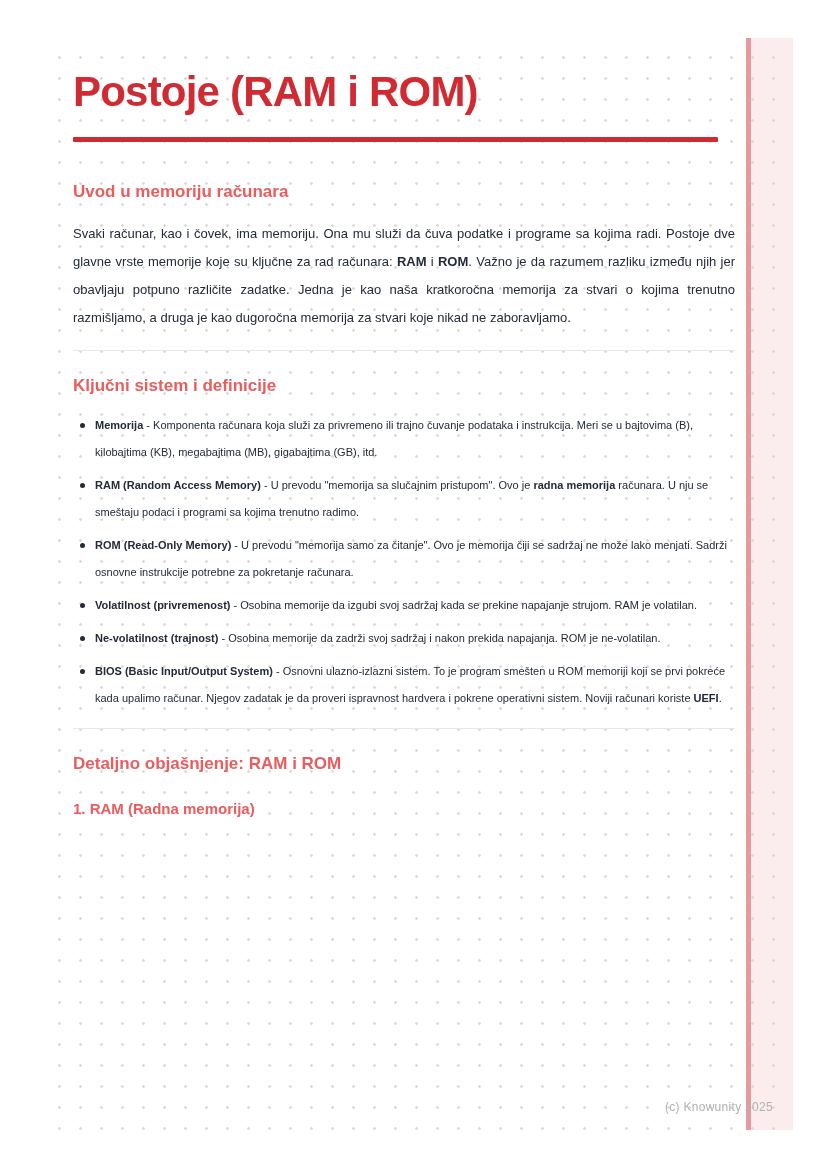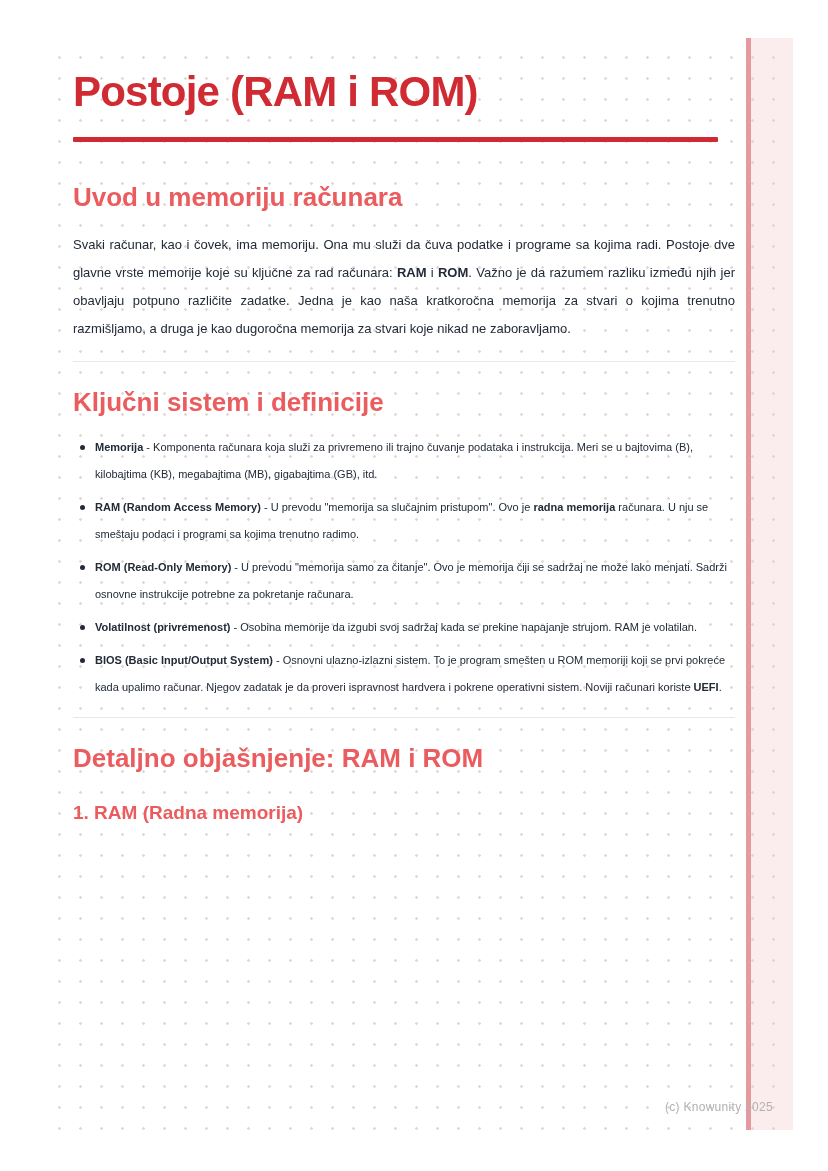--- a/index.html
+++ b/index.html
@@ -39,21 +39,21 @@
     color: #d02b33;
   }
   .title-rule {
     width: 645px; height: 5px;
     background: #d02b33;
     margin-top: 21px;
     border-radius: 1px;
   }
   h2.section-heading {
     margin: 24px 0 0;
-    font-size: 26px;
+    font-size: 17px;
     line-height: 1.25;
     font-weight: 700;
     color: #ea5c5e;
   }
   h2.section-heading.first { margin-top: 39px; }
   p.body-paragraph {
     margin: 17px 0 0;
     font-size: 13px;
     line-height: 28px;
     color: #222b38;
@@ -83,21 +83,21 @@
     content: "";
     position: absolute;
     left: 7px; top: 11px;
     width: 5px; height: 5px;
     border-radius: 50%;
     background: #222b38;
   }
   strong { font-weight: 700; }
   h3.subsection-heading {
     margin: 26px 0 0;
-    font-size: 19px;
+    font-size: 15px;
     line-height: 1.25;
     font-weight: 700;
     color: #ea5c5e;
   }
   .copyright {
     position: absolute;
     right: 20px; bottom: 16px;
     font-size: 12px;
     color: #b3b0b2;
     letter-spacing: 0.3px;
@@ -119,20 +119,21 @@
     <p class="body-paragraph"><span>Svaki računar, kao i čovek, ima memoriju. Ona mu služi da čuva podatke i programe sa kojima radi. Postoje dve glavne vrste memorije koje su ključne za rad računara: </span><strong>RAM</strong><span> i </span><strong>ROM</strong><span>. Važno je da razumem razliku između njih jer obavljaju potpuno različite zadatke. Jedna je kao naša kratkoročna memorija za stvari o kojima trenutno razmišljamo, a druga je kao dugoročna memorija za stvari koje nikad ne zaboravljamo.</span></p>
 
     <hr class="divider">
 
     <h2 class="section-heading">Ključni sistem i definicije</h2>
     <ul class="definitions-list">
       <li><strong>Memorija</strong><span> - Komponenta računara koja služi za privremeno ili trajno čuvanje podataka i instrukcija. Meri se u bajtovima (B), kilobajtima (KB), megabajtima (MB), gigabajtima (GB), itd.</span></li>
       <li><strong>RAM (Random Access Memory)</strong><span> - U prevodu "memorija sa slučajnim pristupom". Ovo je </span><strong>radna memorija</strong><span> računara. U nju se smeštaju podaci i programi sa kojima trenutno radimo.</span></li>
       <li><strong>ROM (Read-Only Memory)</strong><span> - U prevodu "memorija samo za čitanje". Ovo je memorija čiji se sadržaj ne može lako menjati. Sadrži osnovne instrukcije potrebne za pokretanje računara.</span></li>
       <li><strong>Volatilnost (privremenost)</strong><span> - Osobina memorije da izgubi svoj sadržaj kada se prekine napajanje strujom. RAM je volatilan.</span></li>
+      <li><strong>Ne-volatilnost (trajnost)</strong><span> - Osobina memorije da zadrži svoj sadržaj i nakon prekida napajanja. ROM je ne-volatilan.</span></li>
       <li><strong>BIOS (Basic Input/Output System)</strong><span> - Osnovni ulazno-izlazni sistem. To je program smešten u ROM memoriji koji se prvi pokreće kada upalimo računar. Njegov zadatak je da proveri ispravnost hardvera i pokrene operativni sistem. Noviji računari koriste </span><strong>UEFI</strong><span>.</span></li>
     </ul>
 
     <hr class="divider second">
 
     <h2 class="section-heading">Detaljno objašnjenje: RAM i ROM</h2>
     <h3 class="subsection-heading">1. RAM (Radna memorija)</h3>
   </div>
 
   <div class="copyright">(c) Knowunity 2025</div>

